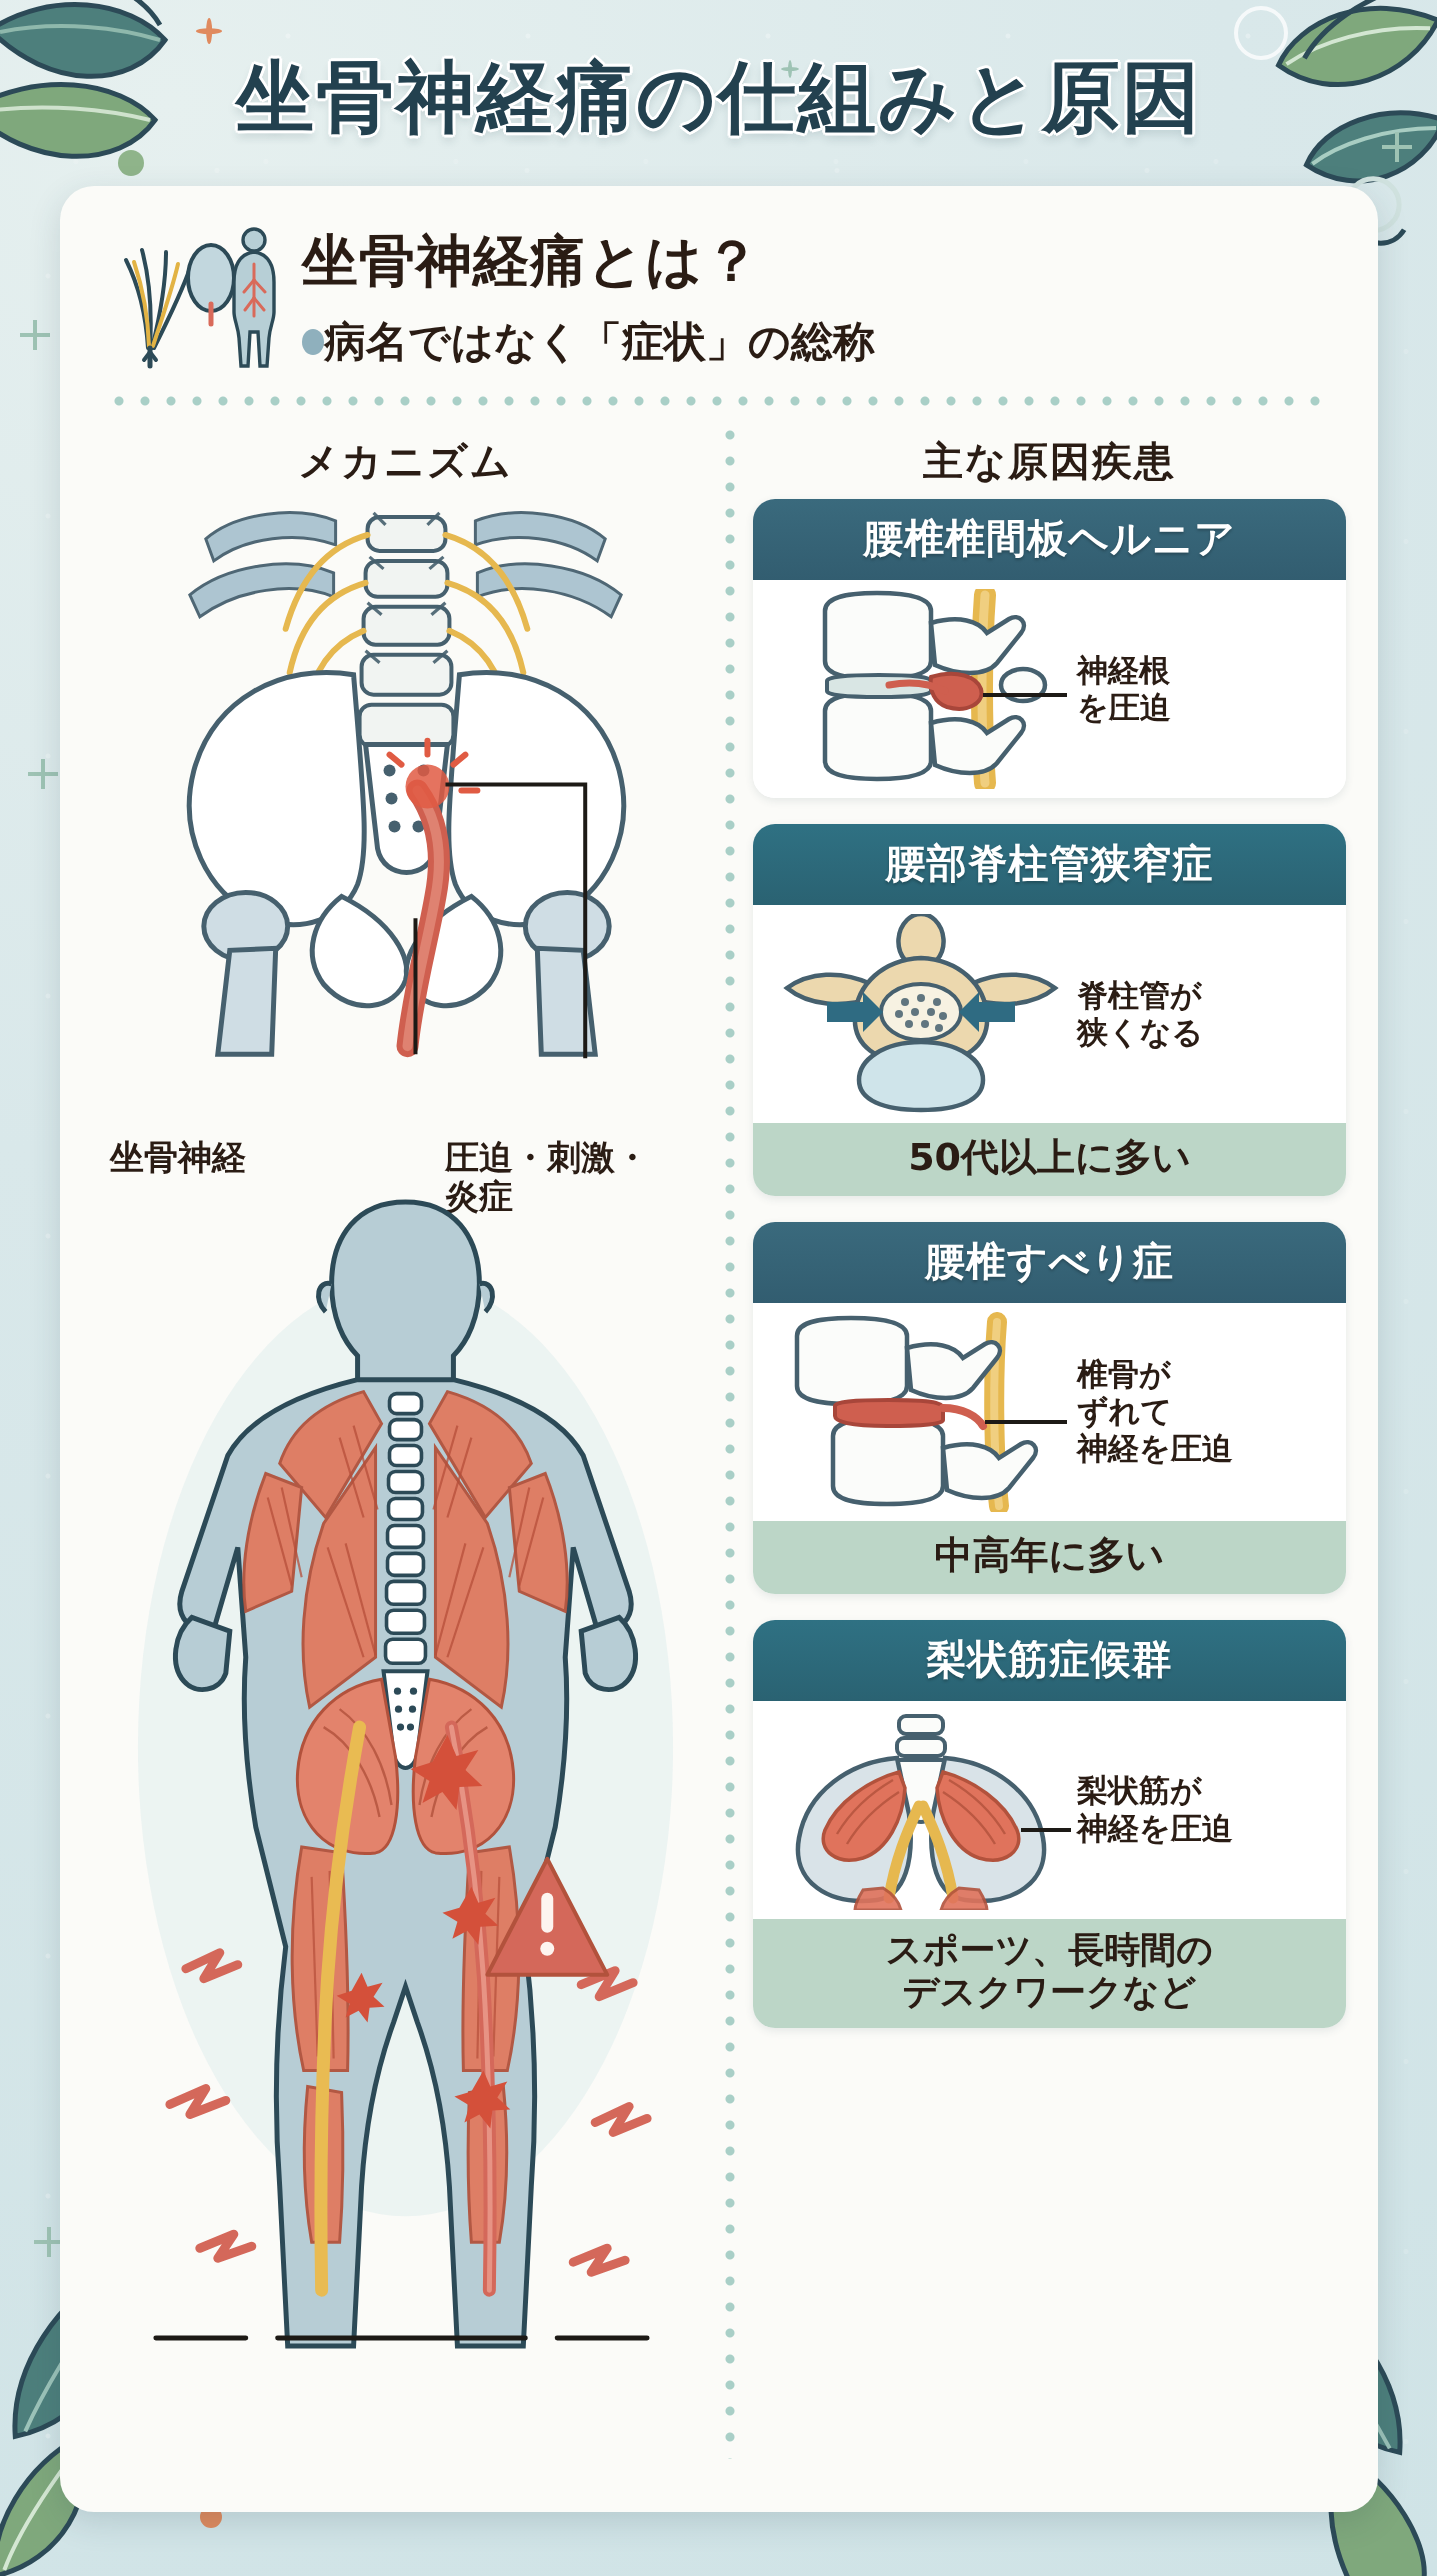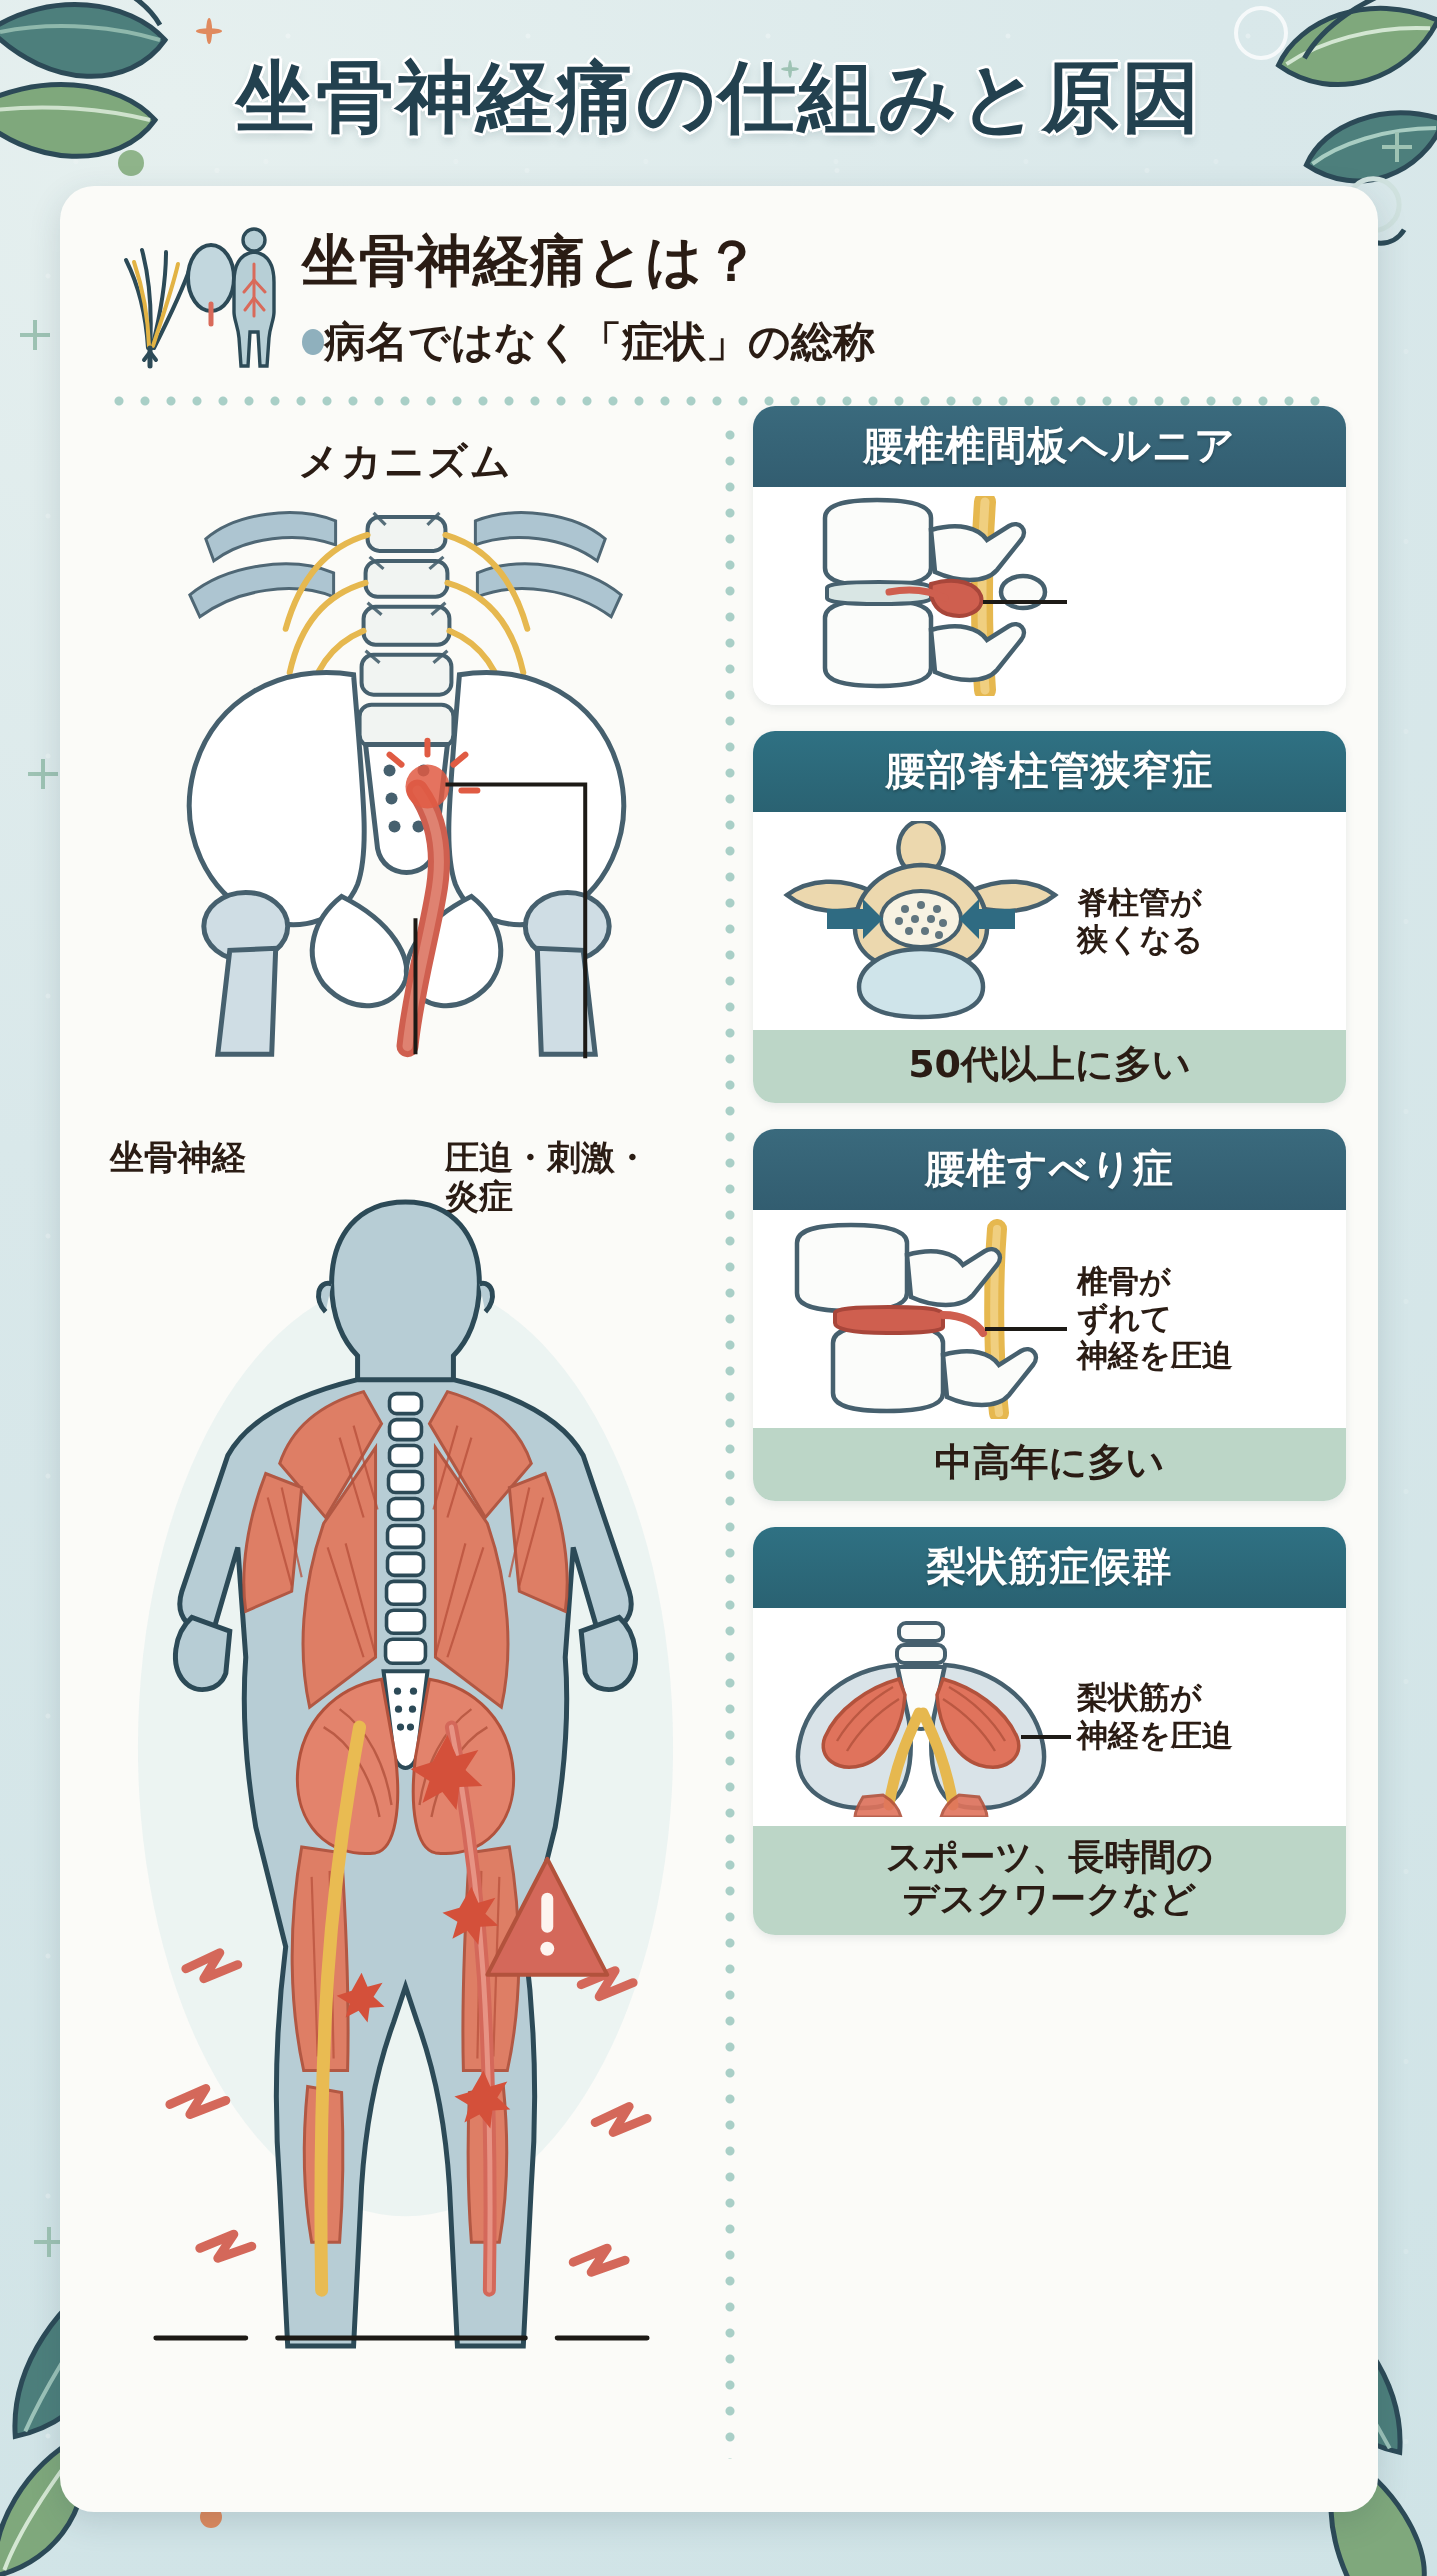--- a/index.html
+++ b/index.html
@@ -575,20 +575,21 @@
             <path d="M182 1152 L430 1152"></path>
             <path d="M462 1152 L552 1152"></path>
           </g>
         </svg>
 
       </div>
     </div>
 
     <div class="col-right">
       <div class="dotted-v"></div>
+      <div class="col-heading">主な原因疾患</div>
 
       <div class="disease-list">
 
         <div class="disease">
           <div class="disease-head">腰椎椎間板ヘルニア</div>
           <div class="disease-body">
             <svg class="disease-art" viewBox="0 0 300 200">
 
               <path d="M214 6 C210 60 210 140 214 194" stroke="#e6b84f" stroke-width="22" fill="none" stroke-linecap="round"></path>
               <path d="M214 6 C210 60 210 140 214 194" stroke="#f2d48c" stroke-width="9" fill="none" stroke-linecap="round" opacity=".8"></path>
@@ -610,20 +611,22 @@
 
               <path d="M56 92 C56 88 74 86 108 86 C142 86 160 88 160 92 L160 102
                        C160 106 142 108 108 108 C74 108 56 106 56 102Z" fill="#d9e6e4" stroke="#46606e" stroke-width="4"></path>
 
               <path d="M160 88 C186 80 206 88 210 100 C214 114 196 124 176 118
                        C164 114 158 102 160 88Z" fill="#cf5f4f" stroke="#a8463a" stroke-width="4"></path>
               <path d="M118 96 C140 92 158 94 174 102" stroke="#cf5f4f" stroke-width="7" fill="none" stroke-linecap="round"></path>
 
               <path d="M212 106 L296 106" stroke="#1d1a16" stroke-width="4" fill="none"></path>
             </svg>
+            <div class="disease-note">神経根
+を圧迫</div>
           </div>
         </div>
 
         <div class="disease">
           <div class="disease-head teal">腰部脊柱管狭窄症</div>
           <div class="disease-body">
             <svg class="disease-art" viewBox="0 0 300 200">
 
               <g fill="#ecd8ae" stroke="#46606e" stroke-width="4.5">
 

